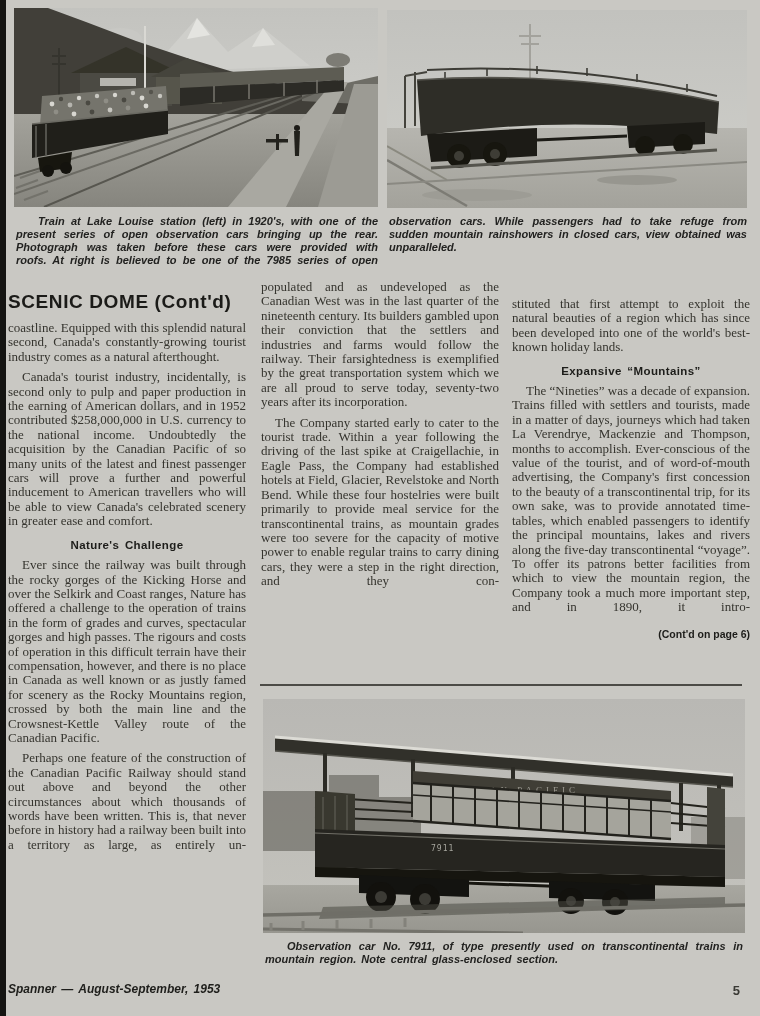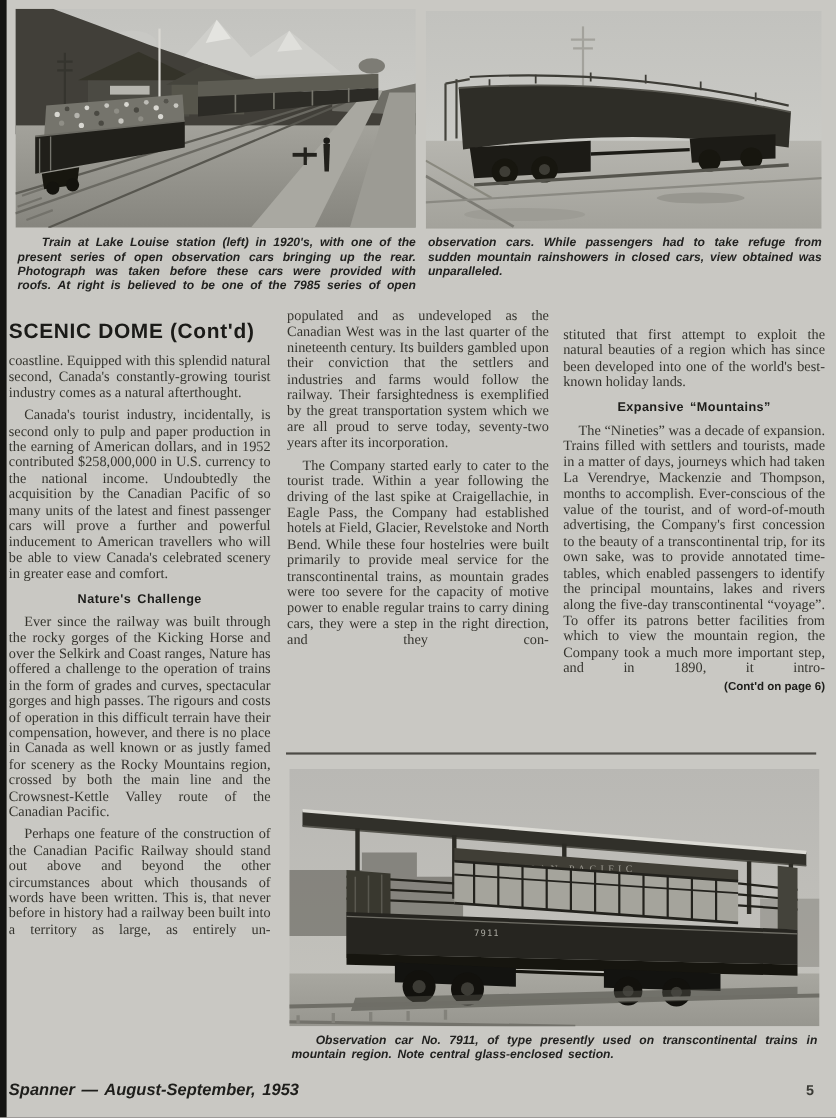--- a/index.html
+++ b/index.html
@@ -43,29 +43,29 @@
   .col p { text-indent:14px; margin-bottom:6px; }
   .col p.noindent { text-indent:0; }
   .col p.runon { text-align-last:justify; margin-bottom:0; }
   .subhead {
     font-family:"Liberation Sans", sans-serif; font-weight:bold;
     font-size:11.5px; text-align:center; letter-spacing:0.4px;
     color:#1d1d1a; margin:9px 0 6px; word-spacing:2px;
   }
   .contd {
     text-align:right; font-family:"Liberation Sans", sans-serif;
-    font-weight:bold; font-size:10.5px; color:#1d1d1a; margin-top:2px;
+    font-weight:bold; font-size:10.5px; color:#1d1d1a; margin-top:12px;
   }
 
   .rule { position:absolute; left:260px; top:684px; width:482px; height:2px; background:#4c4b46; }
 
   .footer-title {
     position:absolute; left:8px; top:982px;
     font-family:"Liberation Sans", sans-serif; font-weight:bold; font-style:italic;
-    font-size:15px; color:#1e1e1b; word-spacing:2px;
+    font-size:12px; color:#1e1e1b; word-spacing:2px;
   }
   .page-number {
     position:absolute; right:20px; top:983px;
     font-family:"Liberation Sans", sans-serif; font-size:13px; font-weight:bold; color:#3a3a35;
   }
 </style>
 </head>
 <body>
 
 <div class="page">

